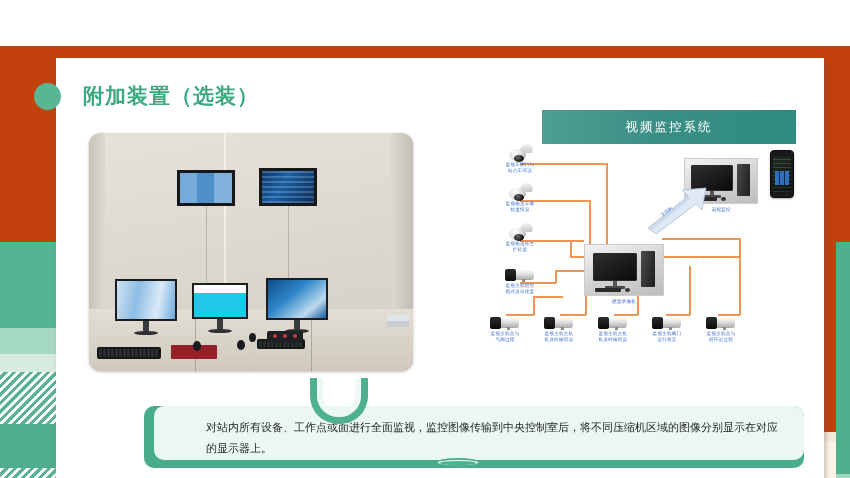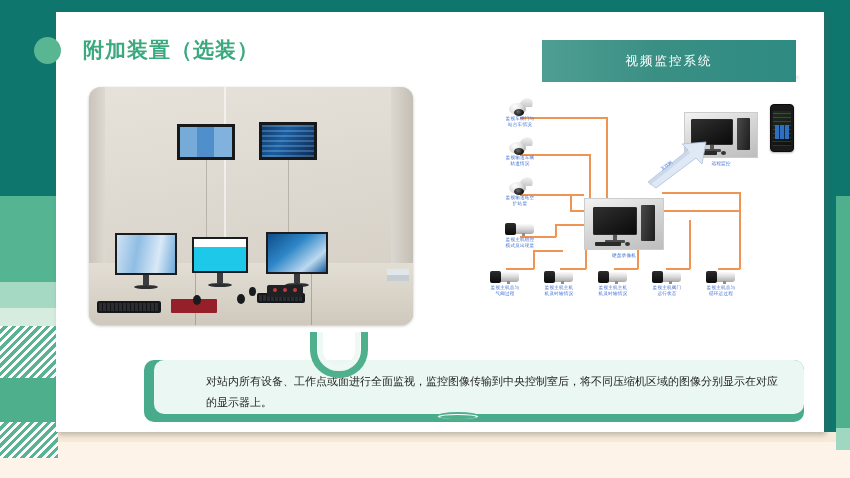--- a/index.html
+++ b/index.html
@@ -4,21 +4,21 @@
 <style>
   * { margin:0; padding:0; box-sizing:border-box; }
   html,body { width:850px; height:478px; overflow:hidden; }
   body {
     font-family:"Liberation Sans", sans-serif;
     background:#ffffff;
     position:relative;
   }
 
   
-  #slide { position:absolute; inset:0; background:#0f766e; overflow:hidden; }
+  #slide { position:absolute; inset:0; background:#c2410c; overflow:hidden;margin-top:46px; }
 
   .bg-cream {
     position:absolute; left:0; bottom:0; width:850px; height:46px;
     background:#fdf3e8;
   }
   .bg-cream2 {
     position:absolute; left:0; bottom:36px; width:850px; height:10px;
     background:#f7ead9;
   }
 
@@ -57,21 +57,21 @@
   }
   .title-text {
     margin-left:22px;
     font-size:21px; font-weight:bold; color:#3ba97f;
     letter-spacing:1px;
     white-space:nowrap;
   }
 
   
   .banner {
-    position:absolute; left:486px; top:28px; width:254px; height:42px;
+    position:absolute; left:486px; top:52px; width:254px; height:34px;
     background:linear-gradient(90deg,#4f9e93 0%, #3a8f84 45%, #2e8b82 100%);
     display:flex; align-items:center; justify-content:center;
   }
   .banner-text { color:#ffffff; font-size:12.5px; letter-spacing:2px; white-space:nowrap; }
   .banner-shadow {
     position:absolute; left:489px; top:64px; width:254px; height:3px;
     background:rgba(0,0,0,.10); filter:blur(1px);
   }
 
   

